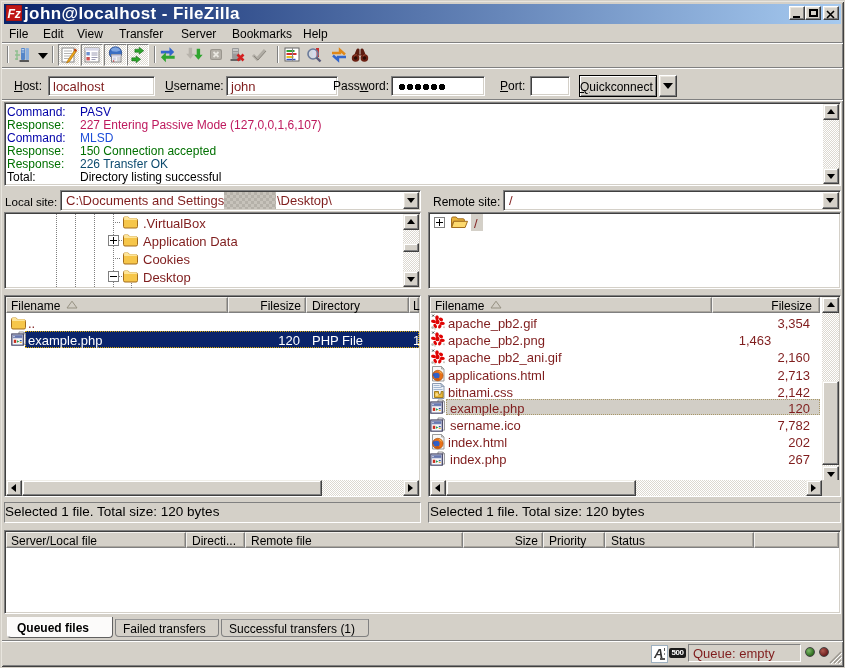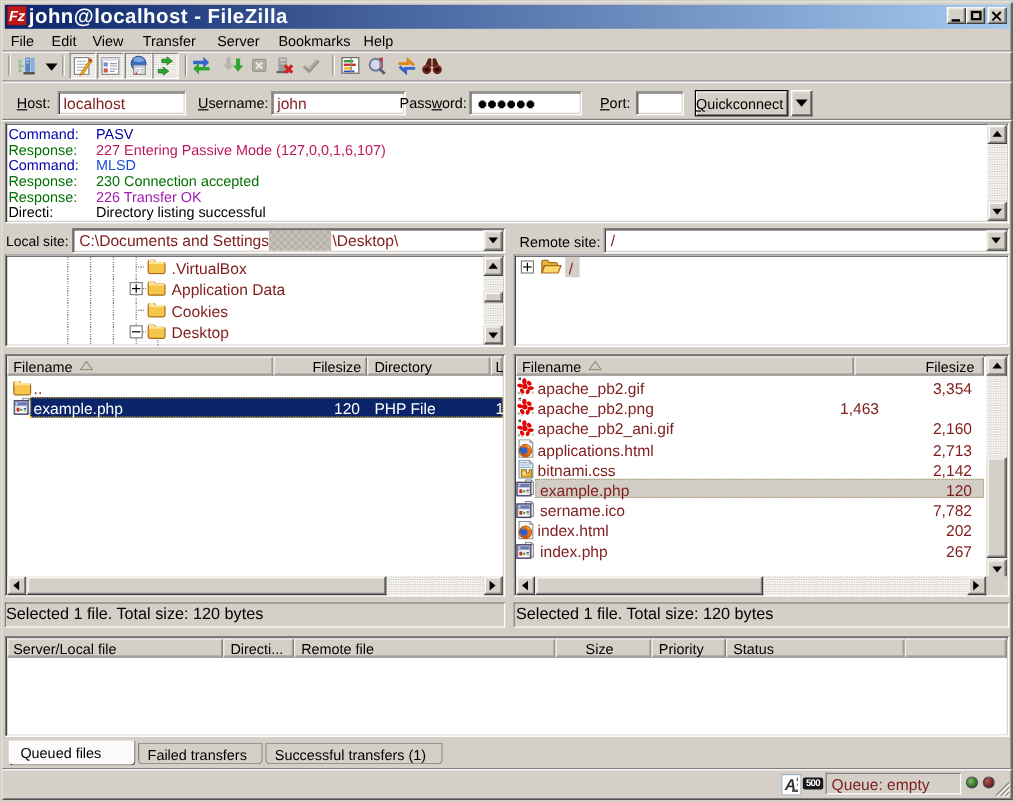--- a/index.html
+++ b/index.html
@@ -186,26 +186,26 @@
 <div class="abs" style="left:2px;top:99px;width:841px;height:1px;background:#808080"></div>
 <div class="abs" style="left:2px;top:100px;width:841px;height:1px;background:#fff"></div>
 
 <div id="log">
  <div class="abs sunkw" style="left:4px;top:102px;width:837px;height:84px"></div>
  <div class="abs" style="left:7px;top:106px;font-size:12px;line-height:13.1px;white-space:pre"><span style="color:#0000a8">Command:</span>
 <span style="color:#007000">Response:</span>
 <span style="color:#0000a8">Command:</span>
 <span style="color:#007000">Response:</span>
 <span style="color:#007000">Response:</span>
-<span style="color:#000">Directi:</span></div>
+<span style="color:#000">Total:</span></div>
  <div class="abs" style="left:80px;top:106px;font-size:12px;line-height:13.1px;white-space:pre"><span style="color:#0000a8">PASV</span>
 <span style="color:#be185d">227 Entering Passive Mode (127,0,0,1,6,107)</span>
 <span style="color:#1d4ed8">MLSD</span>
-<span style="color:#007000">230 Connection accepted</span>
-<span style="color:#a21caf">226 Transfer OK</span>
+<span style="color:#007000">150 Connection accepted</span>
+<span style="color:#0c4a6e">226 Transfer OK</span>
 <span style="color:#000">Directory listing successful</span></div>
  <div class="abs checker" style="left:823px;top:104px;width:16px;height:80px"></div>
  <div class="abs sbbtn" style="left:823px;top:104px;width:16px;height:16px"></div>
  <div class="arr" style="left:827px;top:109px;border-left:4px solid transparent;border-right:4px solid transparent;border-bottom:5px solid #000"></div>
  <div class="abs sbbtn" style="left:823px;top:168px;width:16px;height:16px"></div>
  <div class="arr" style="left:827px;top:174px;border-left:4px solid transparent;border-right:4px solid transparent;border-top:5px solid #000"></div>
 </div>
 
 <div id="combos">
  <div class="abs lbl" style="left:5px;top:195px;font-size:11.6px">Local site:</div>
@@ -326,21 +326,21 @@
 
  <svg class="abs" style="left:430px;top:314px" width="16" height="16">
       <use href="#apache"></use>
     </svg>
  <div class="abs txt13" style="left:448px;top:316px">apache_pb2.gif</div>
  <div class="abs txt13" style="left:700px;top:316px;width:110px;text-align:right">3,354</div>
  <svg class="abs" style="left:430px;top:331px" width="16" height="16">
       <use href="#apache"></use>
     </svg>
  <div class="abs txt13" style="left:448px;top:333px">apache_pb2.png</div>
- <div class="abs txt13" style="left:700px;top:333px;width:110px;text-align:left">1,463</div>
+ <div class="abs txt13" style="left:700px;top:333px;width:110px;text-align:center">1,463</div>
  <svg class="abs" style="left:430px;top:349px" width="16" height="16">
       <use href="#apache"></use>
     </svg>
  <div class="abs txt13" style="left:448px;top:350px">apache_pb2_ani.gif</div>
  <div class="abs txt13" style="left:700px;top:350px;width:110px;text-align:right">2,160</div>
  <svg class="abs" style="left:430px;top:366px" width="16" height="16">
       <use href="#ffx"></use>
     </svg>
  <div class="abs txt13" style="left:448px;top:368px">applications.html</div>
  <div class="abs txt13" style="left:700px;top:368px;width:110px;text-align:right">2,713</div>
@@ -399,32 +399,32 @@
  <div class="abs hdrbtn" style="left:6px;top:532px;width:180px;height:16px"></div>
  <div class="abs hdrbtn" style="left:186px;top:532px;width:59px;height:16px"></div>
  <div class="abs hdrbtn" style="left:245px;top:532px;width:218px;height:16px"></div>
  <div class="abs hdrbtn" style="left:463px;top:532px;width:80px;height:16px"></div>
  <div class="abs hdrbtn" style="left:543px;top:532px;width:62px;height:16px"></div>
  <div class="abs hdrbtn" style="left:605px;top:532px;width:149px;height:16px"></div>
  <div class="abs hdrbtn" style="left:754px;top:532px;width:85px;height:16px"></div>
  <div class="abs lbl" style="left:11px;top:534px">Server/Local file</div>
  <div class="abs lbl" style="left:192px;top:534px">Directi...</div>
  <div class="abs lbl" style="left:251px;top:534px">Remote file</div>
- <div class="abs lbl" style="left:488px;top:534px;width:75px;text-align:left">Size</div>
+ <div class="abs lbl" style="left:463px;top:534px;width:75px;text-align:right">Size</div>
  <div class="abs lbl" style="left:549px;top:534px">Priority</div>
  <div class="abs lbl" style="left:611px;top:534px">Status</div>
 </div>
 
 <div id="tabs">
  <div class="abs" style="left:115px;top:619px;width:104px;height:18px;background:#d4d0c8;border:1px solid #808080;border-top:1px solid #999;border-radius:0 0 4px 4px"></div>
  <div class="abs lbl" style="left:123px;top:622px">Failed transfers</div>
  <div class="abs" style="left:221px;top:619px;width:148px;height:18px;background:#d4d0c8;border:1px solid #808080;border-top:1px solid #999;border-radius:0 0 4px 4px"></div>
  <div class="abs lbl" style="left:229px;top:622px">Successful transfers (1)</div>
  <div class="abs" style="left:7px;top:617px;width:106px;height:21px;background:#fcfbfa;border:1px solid;border-color:#fff #606060 #606060 #fff;border-top:none;border-radius:0 0 4px 4px"></div>
- <div class="abs lbl" style="left:17px;top:621px;font-weight:normal">Queued files</div>
+ <div class="abs lbl" style="left:17px;top:621px;font-weight:bold">Queued files</div>
 </div>
 
 <div id="statusbar">
  <div class="abs" style="left:2px;top:640px;width:841px;height:1px;background:#808080"></div>
  <div class="abs" style="left:2px;top:641px;width:841px;height:1px;background:#fff"></div>
  <div class="abs" style="left:651px;top:645px;width:17px;height:18px;background:#fff;border:1px solid #9db0c0"></div>
  <div class="abs" style="left:654px;top:646px;font-size:13px;font-weight:bold;font-style:italic;color:#333">A</div>
  <div class="abs" style="left:664px;top:648px;width:1px;height:3px;background:#555"></div>
  <div class="abs" style="left:664px;top:653px;width:1px;height:2px;background:#888"></div>
  <div class="abs" style="left:660px;top:658px;width:5px;height:2px;background:#555"></div>

